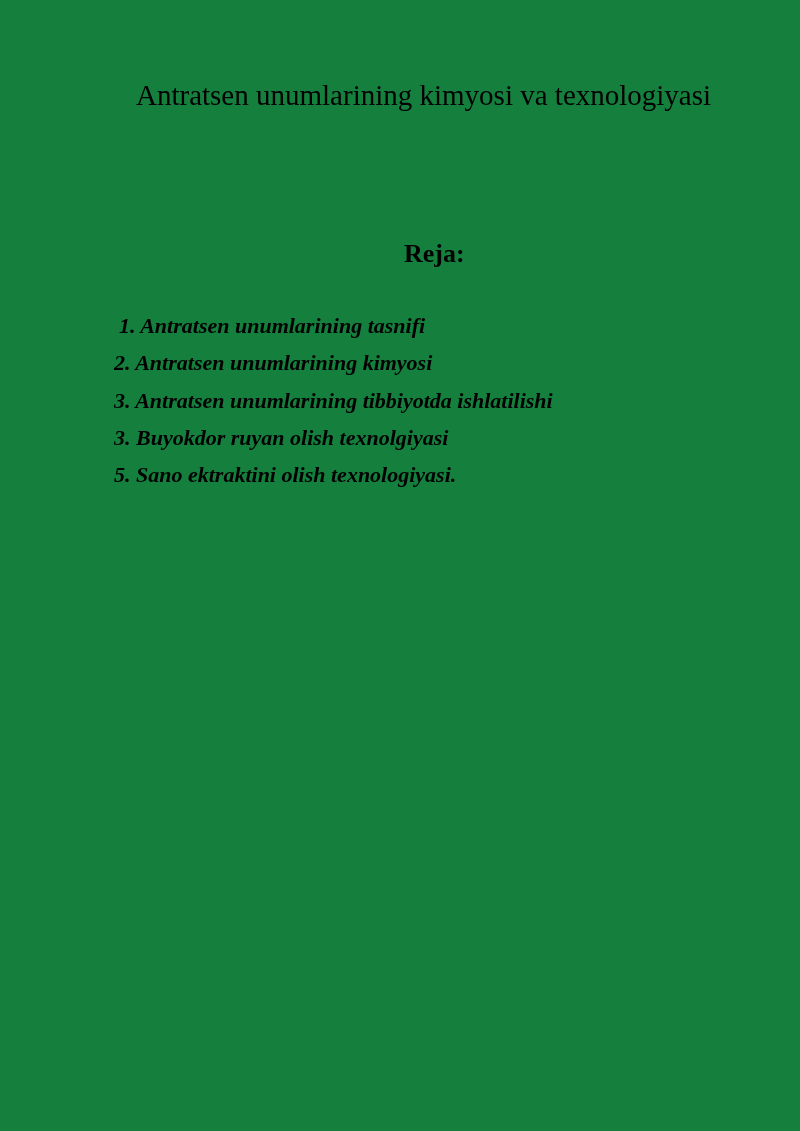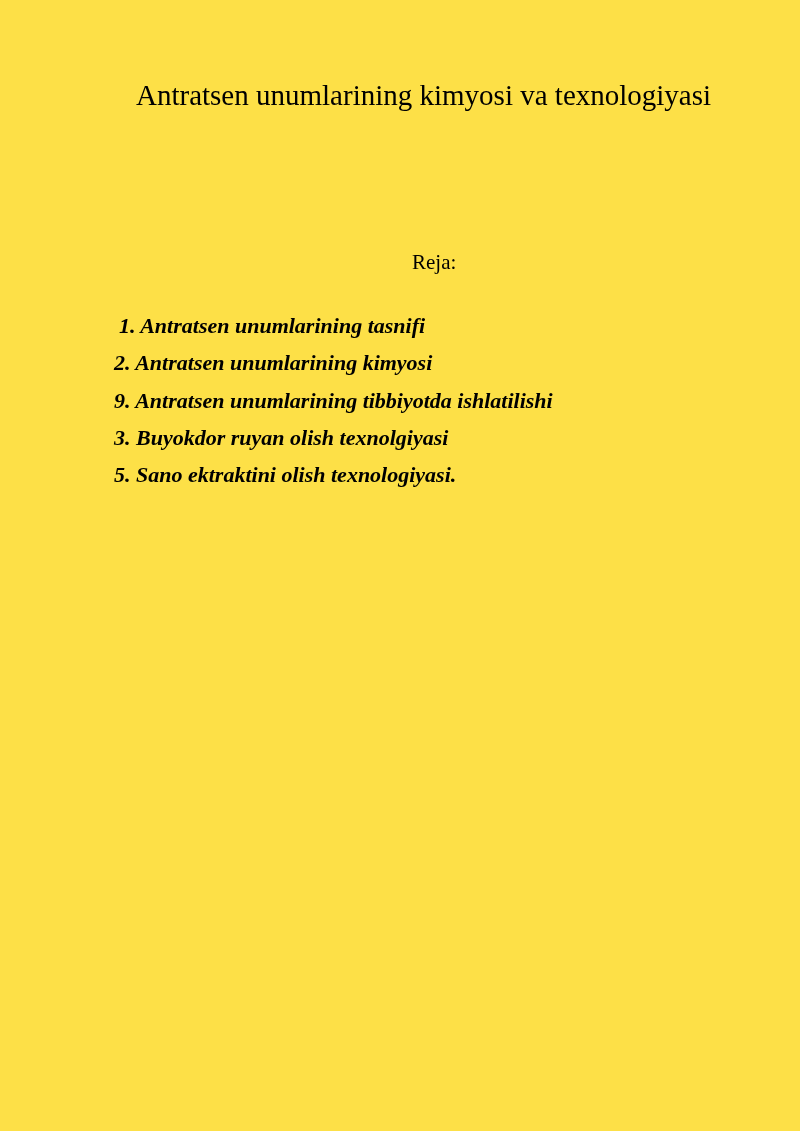--- a/index.html
+++ b/index.html
@@ -13,41 +13,41 @@
       position: relative;
       overflow: hidden;
       font-family: "Liberation Serif", serif;
       color: #000000;
     }
     .page {
       position: absolute;
       left: 0; top: 0;
       width: 800px;
       height: 1131px;
-      background: #fde047;
+      background: #15803d;
     }
     .title {
       position: absolute;
       left: 136px;
       top: 76px;
       font-size: 29px;
       font-weight: normal;
       white-space: nowrap;
       margin: 0;
       line-height: 38px;
     }
     .subtitle {
       position: absolute;
       left: 404px;
       top: 240px;
-      font-size: 21px;
+      font-size: 26px;
       line-height: 28px;
       white-space: nowrap;
-      margin: 8px;
-      font-weight: normal;
+      margin: 0;
+      font-weight: bold;
     }
     .plan-list {
       position: absolute;
       left: 0;
       top: 312px;
       margin: 0;
       padding: 0;
       list-style: none;
     }
     .plan-item {
@@ -63,17 +63,17 @@
 <body>
 
 <div class="page">
   <h1 class="title">Antratsen unumlarining kimyosi va texnologiyasi</h1>
 
   <h2 class="subtitle">Reja:</h2>
 
   <ol class="plan-list">
     <li class="plan-item" style="left:119px; top:0px;">1. Antratsen unumlarining tasnifi</li>
     <li class="plan-item" style="left:114px; top:37px;">2. Antratsen unumlarining kimyosi</li>
-    <li class="plan-item" style="left:114px; top:75px;">9. Antratsen unumlarining tibbiyotda ishlatilishi</li>
+    <li class="plan-item" style="left:114px; top:75px;">3. Antratsen unumlarining tibbiyotda ishlatilishi</li>
     <li class="plan-item" style="left:114px; top:112px;">3. Buyokdor ruyan olish texnolgiyasi</li>
     <li class="plan-item" style="left:114px; top:149px;">5. Sano ektraktini olish texnologiyasi.</li>
   </ol>
 </div>
 
 </body></html>

